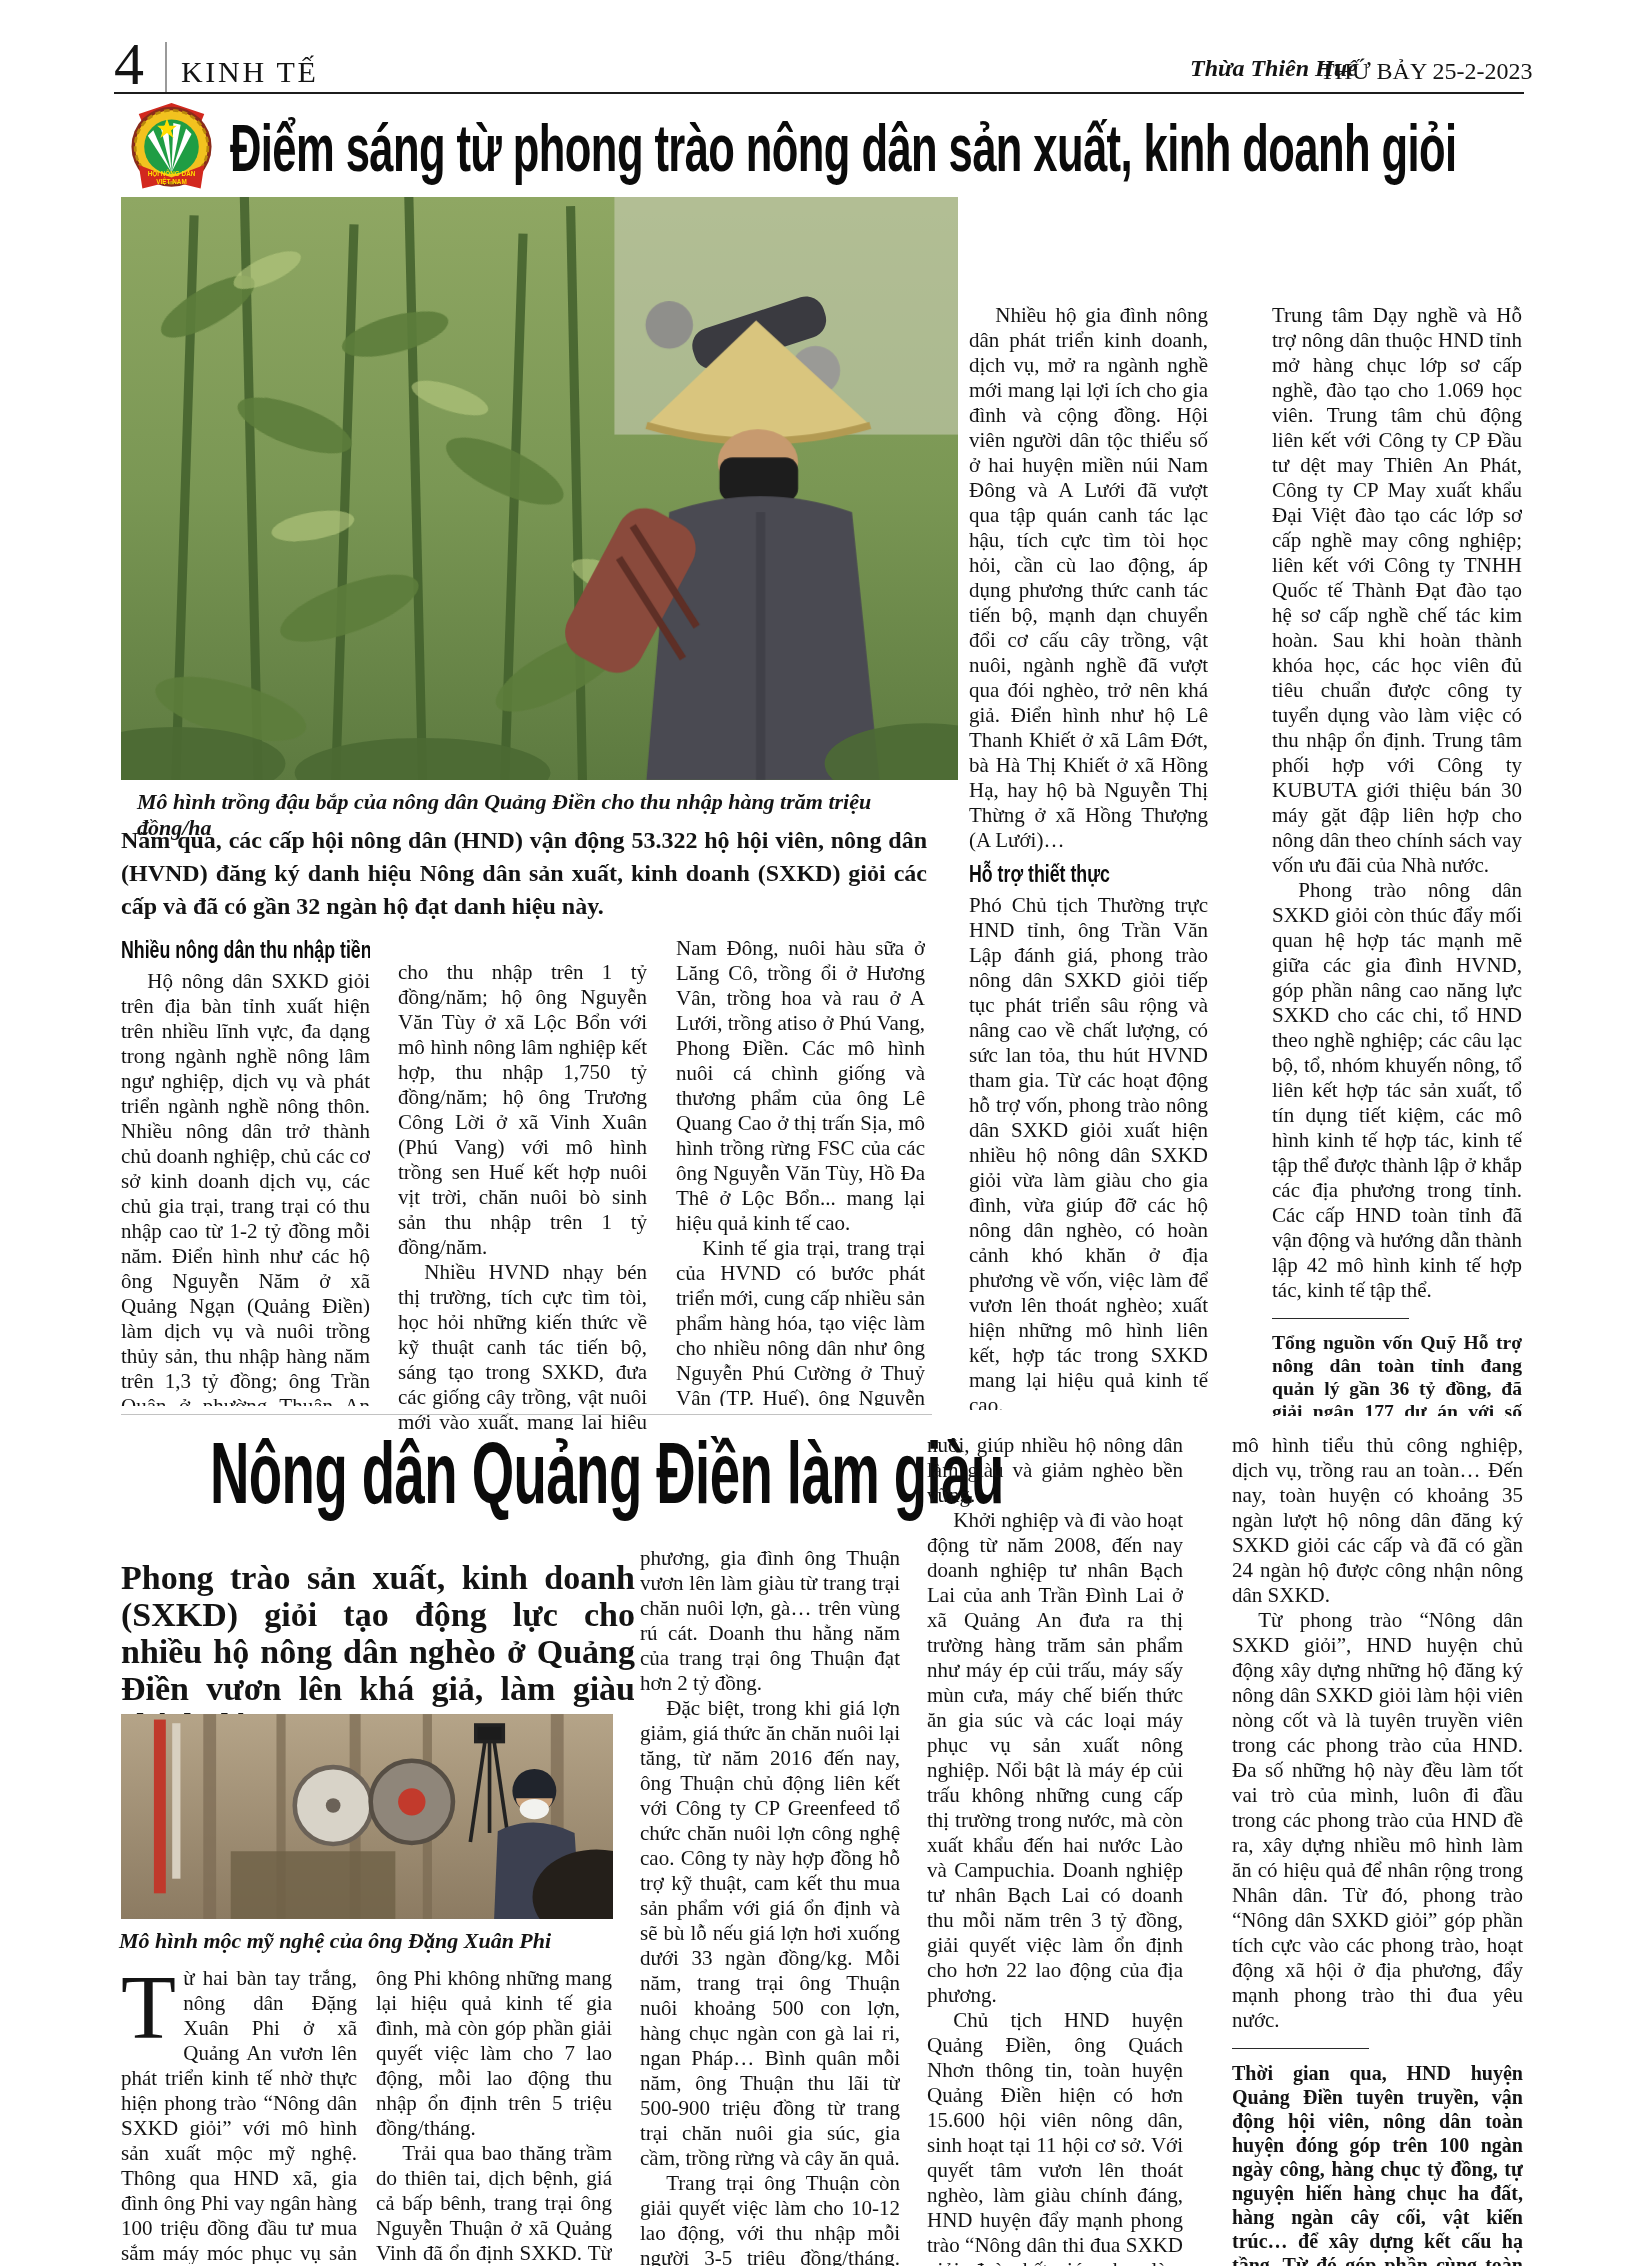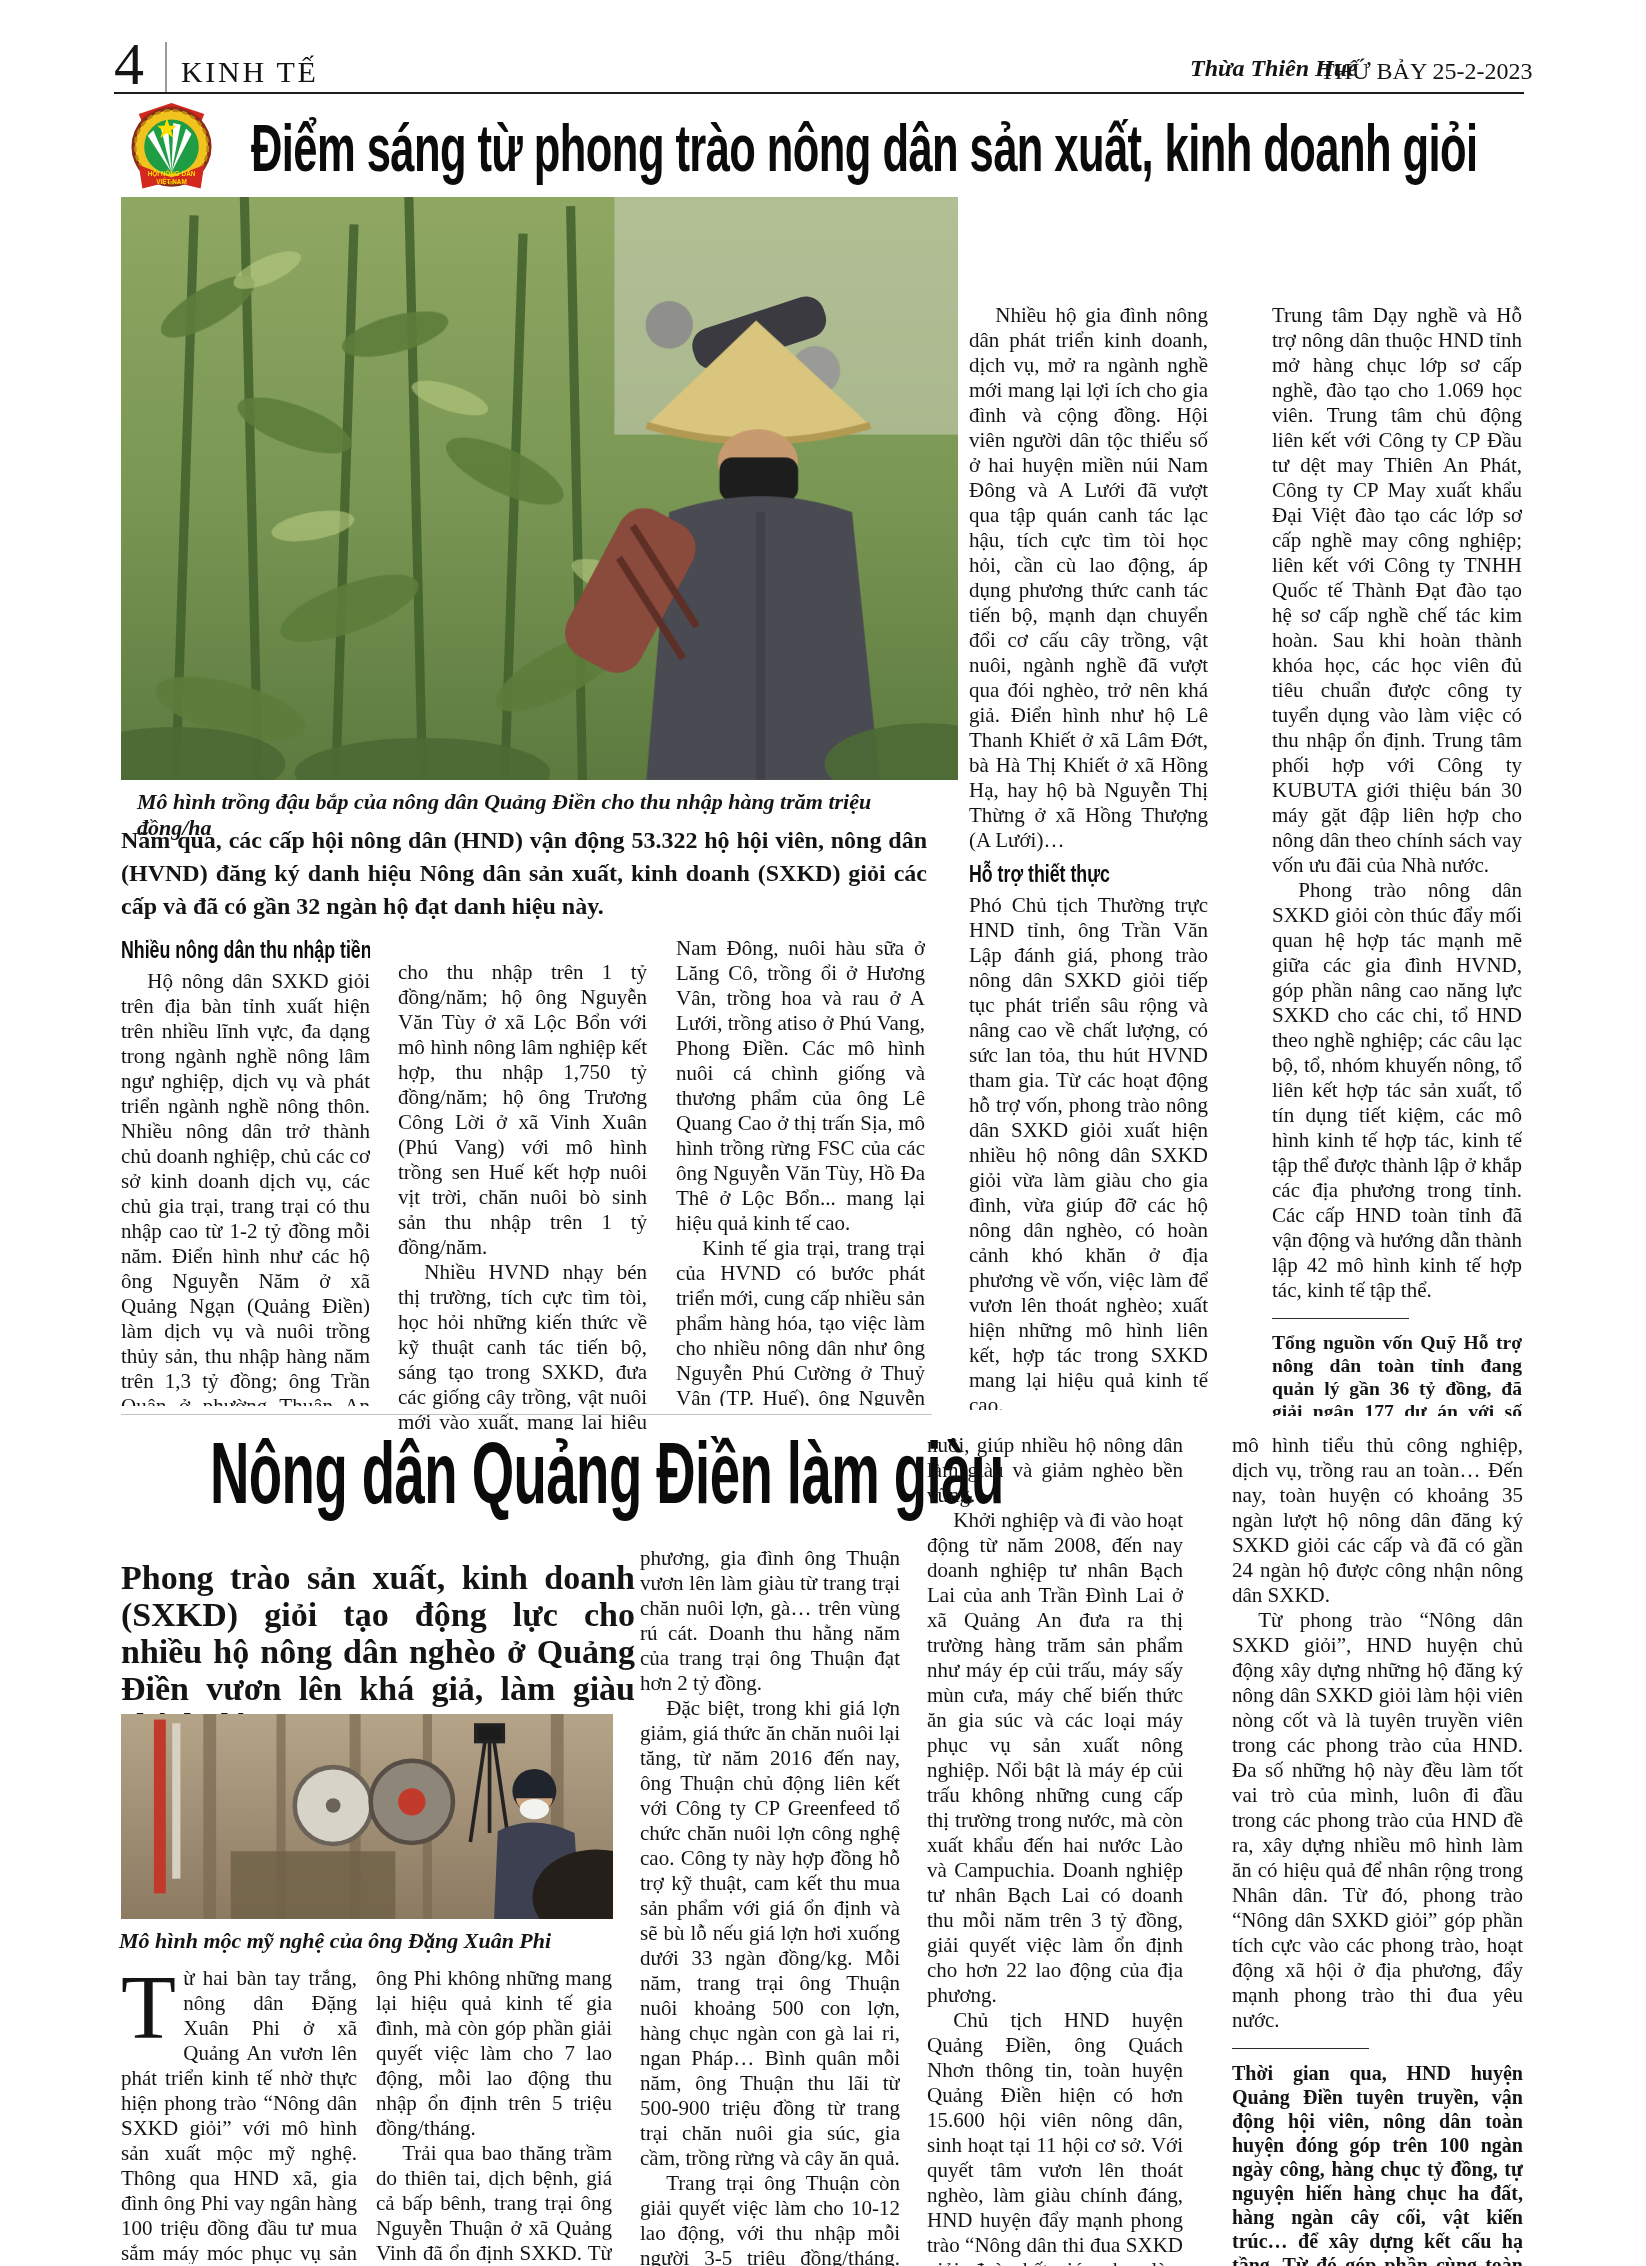--- a/index.html
+++ b/index.html
@@ -65,21 +65,21 @@
         <polygon points="50,78 66,30 72,36" fill="#ffffff"></polygon>
         <polygon points="50,78 30,32 24,38" fill="#ffffff"></polygon>
       </g>
       <polygon points="50,12 53,21 62,21 55,27 58,36 50,30 42,36 45,27 38,21 47,21" fill="#ffde00" transform="translate(0,8) scale(0.9)"></polygon>
       <path d="M14,70 L50,84 L86,70 L82,96 L50,88 L18,96 Z" fill="#d2281e"></path>
       <text x="50" y="82" font-size="7" font-family="Liberation Sans, sans-serif" font-weight="bold" fill="#ffde00" text-anchor="middle">HỘI NÔNG DÂN</text>
       <text x="50" y="91" font-size="7" font-family="Liberation Sans, sans-serif" font-weight="bold" fill="#ffde00" text-anchor="middle">VIỆT NAM</text>
     </svg>
   </div>
 
-  <div class="abs" style="left:230px; top:110px; width:1293px; height:84px;margin-left:21px;">
+  <div class="abs" style="left:230px; top:110px; width:1293px; height:84px;">
     <span class="squeeze headline1">Điểm sáng từ phong trào nông dân sản xuất, kinh doanh giỏi</span>
   </div>
 
   <div class="photo-frame" style="left:121px; top:197px; width:837px; height:583px;">
     <svg width="837" height="583" viewBox="0 0 916 638">
       <defs>
         <linearGradient id="veg" x1="0" y1="0" x2="0" y2="1">
           <stop offset="0" stop-color="#8fa763"></stop>
             <stop offset="0.5" stop-color="#7a9754"></stop>
             <stop offset="1" stop-color="#5d7a40"></stop>

